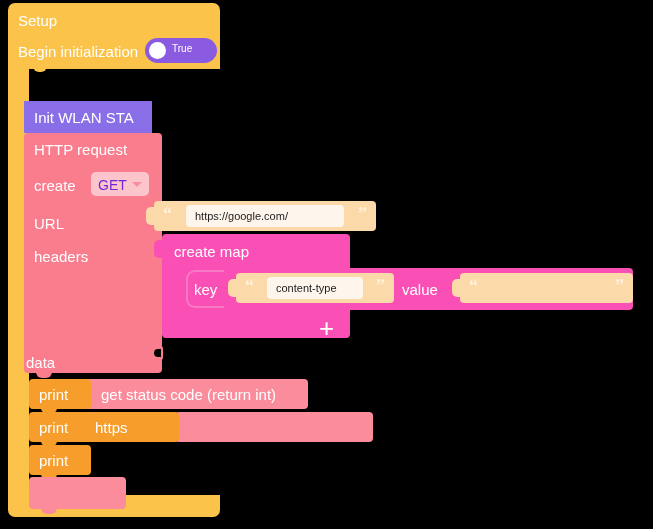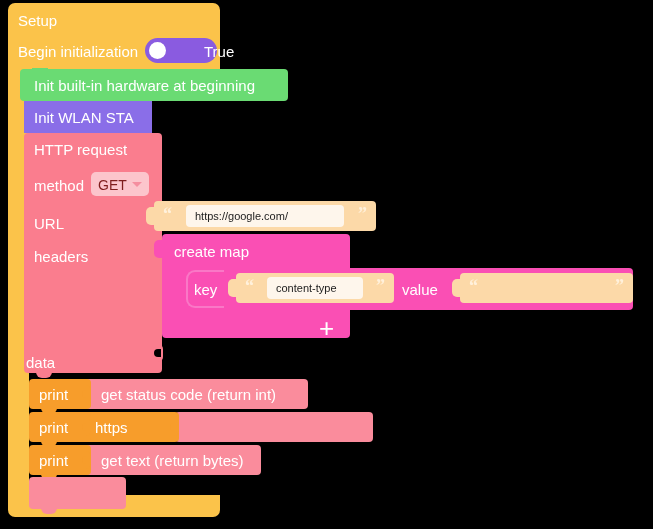--- a/index.html
+++ b/index.html
@@ -131,21 +131,21 @@
     position: absolute;
     left: 91px; top: 172px;
     width: 58px; height: 24px;
     background: #FCC5CC;
     border-radius: 5px;
   }
   #dd-method .dd-text {
     position: absolute;
     left: 7px; top: 5px;
     font-size: 14px;
-    color: #7f1d1d;
+    color: #6d28d9;
   }
   #dd-method .dd-arrow {
     position: absolute;
     right: 7px; top: 10px;
     width: 0; height: 0;
     border-left: 5px solid transparent;
     border-right: 5px solid transparent;
     border-top: 5px solid #F58E9F;
   }
 
@@ -293,58 +293,52 @@
     position: absolute;
     left: 4px; top: 4px;
     width: 17px; height: 17px;
     background: #ffffff;
     border-radius: 50%;
   }
   #toggle-true .ttext {
     position: absolute;
     left: 27px; top: 5px;
     color: #ffffff;
-    font-size: 15px;
-    margin-left: 32px;
+    font-size: 10px;
   }
 </style>
 </head>
 <body>
 
 <div class="canvas">
 
   <div class="blk" id="setup-top"></div>
   <div class="lbl" style="left:18px; top:13px; font-size:15px;">Setup</div>
   <div class="lbl" style="left:18px; top:44px; font-size:15px;">Begin initialization</div>
 
   <div id="toggle-true">
     <div class="knob"></div>
     <div class="ttext">True</div>
   </div>
 
   <div class="blk" id="setup-left"></div>
   <div class="blk" id="setup-bottom"></div>
   <div class="setup-notch-bump"></div>
 
-  <div class="blk" id="blk-init-hw">
-    <span class="notch-top"></span>
-    <span class="notch-bot"></span>
-    <span class="lbl" style="left:14px; top:9px;">Init built-in hardware at beginning</span>
-  </div>
 
   <div class="blk" id="blk-wlan">
     <span class="notch-bot"></span>
     <span class="lbl" style="left:10px; top:9px;">Init WLAN STA</span>
   </div>
 
   <div class="blk" id="blk-http">
     <span class="notch-bot"></span>
     <span class="lbl" style="left:10px; top:9px;">HTTP request</span>
 
-    <span class="lbl" style="left:10px; top:45px;">method</span>
+    <span class="lbl" style="left:10px; top:45px;">create</span>
 
     <span class="lbl" style="left:10px; top:83px;">URL</span>
     <span class="socket" style="left:130px; top:72px;"></span>
 
     <span class="lbl" style="left:10px; top:116px;">headers</span>
     <span class="socket" style="left:130px; top:106px;"></span>
 
     <span class="lbl" style="left:2px; top:222px;">data</span>
     <span class="socket" style="left:130px; top:211px;"></span>
   </div>
@@ -402,24 +396,20 @@
     <span class="plug" style="position:absolute;left:-8px;top:6px;width:9px;height:18px;background:#F79D2B;border-radius:5px 0 0 5px;"></span>
     <span class="socket-o" style="left:87px;"></span>
     <span class="lbl" style="left:12px; top:8px;">https</span>
   </div>
   <div class="printblk" style="left:29px; top:412px; width:62px;">
     <span class="notch-bot"></span>
     <span class="socket-o" style="left:53px;"></span>
     <span class="lbl" style="left:10px; top:8px;">print</span>
   </div>
 
-  <div class="valblk" style="left:83px; top:445px; width:178px;">
-    <span class="plug"></span>
-    <span class="lbl" style="left:18px; top:8px;">get text (return bytes)</span>
-  </div>
   <div class="printblk" style="left:29px; top:445px; width:62px;">
     <span class="notch-bot"></span>
     <span class="socket-o" style="left:53px;"></span>
     <span class="lbl" style="left:10px; top:8px;">print</span>
   </div>
 
   <div class="blk" id="blk-httpclose">
     <span class="notch-bot"></span>
     <span class="lbl" style="left:10px; top:9px;"></span>
   </div>

